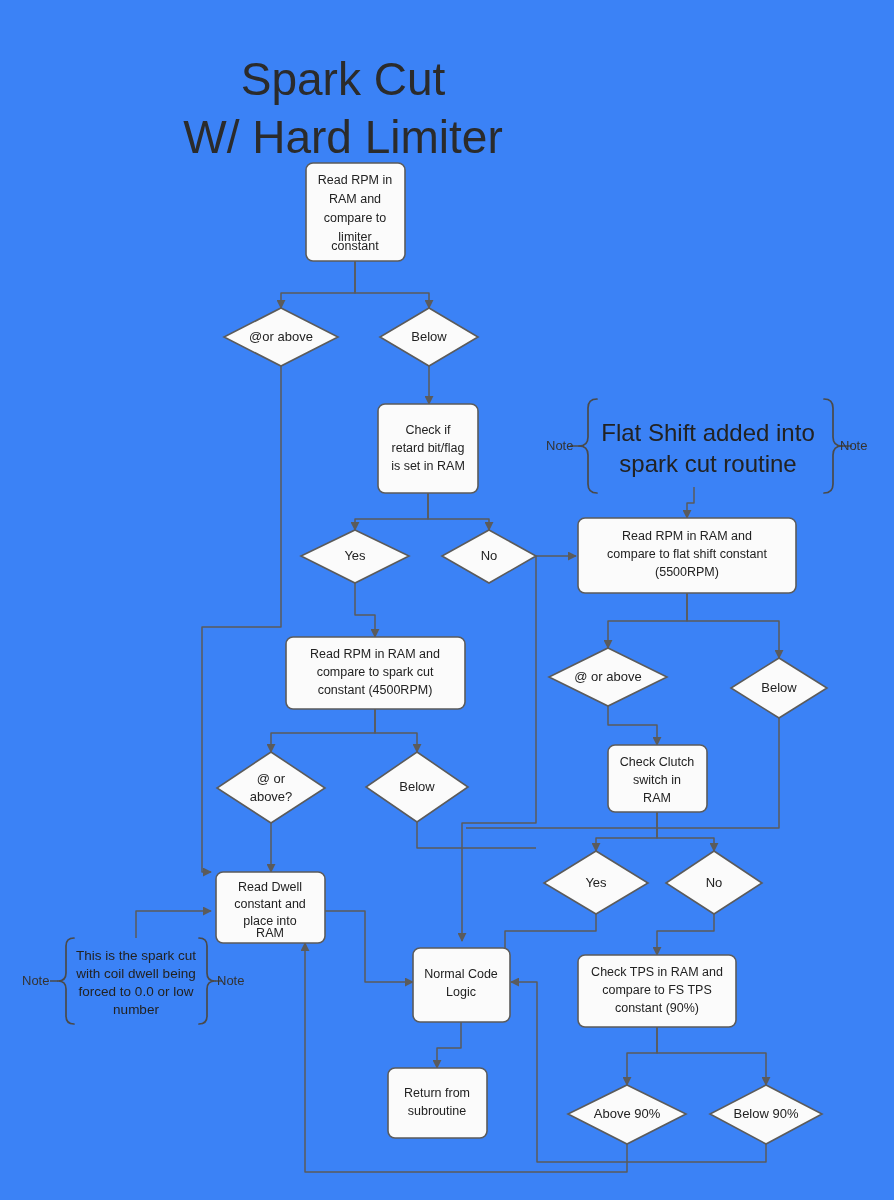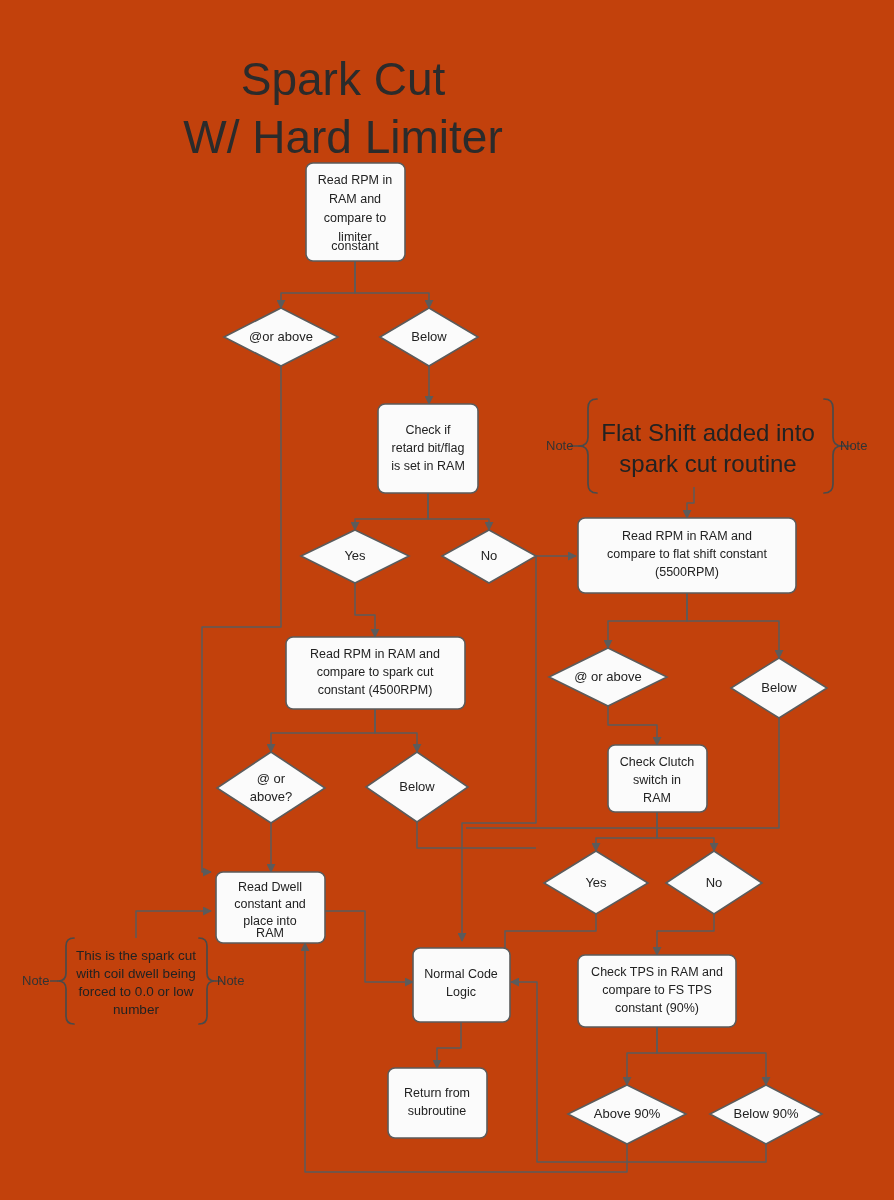--- a/index.html
+++ b/index.html
@@ -10,21 +10,21 @@
   body {
     font-family: "Liberation Sans", sans-serif;
     width: 894px;
     height: 1200px;
     overflow: hidden;
   }
   #chart-root {
     position: relative;
     width: 894px;
     height: 1200px;
-    background: #c2410c;
+    background: #3b82f6;
   }
   svg.flow {
     position: absolute;
     top: 0;
     left: 0;
     width: 894px;
     height: 1200px;
     display: block;
   }
   .node-shape {

